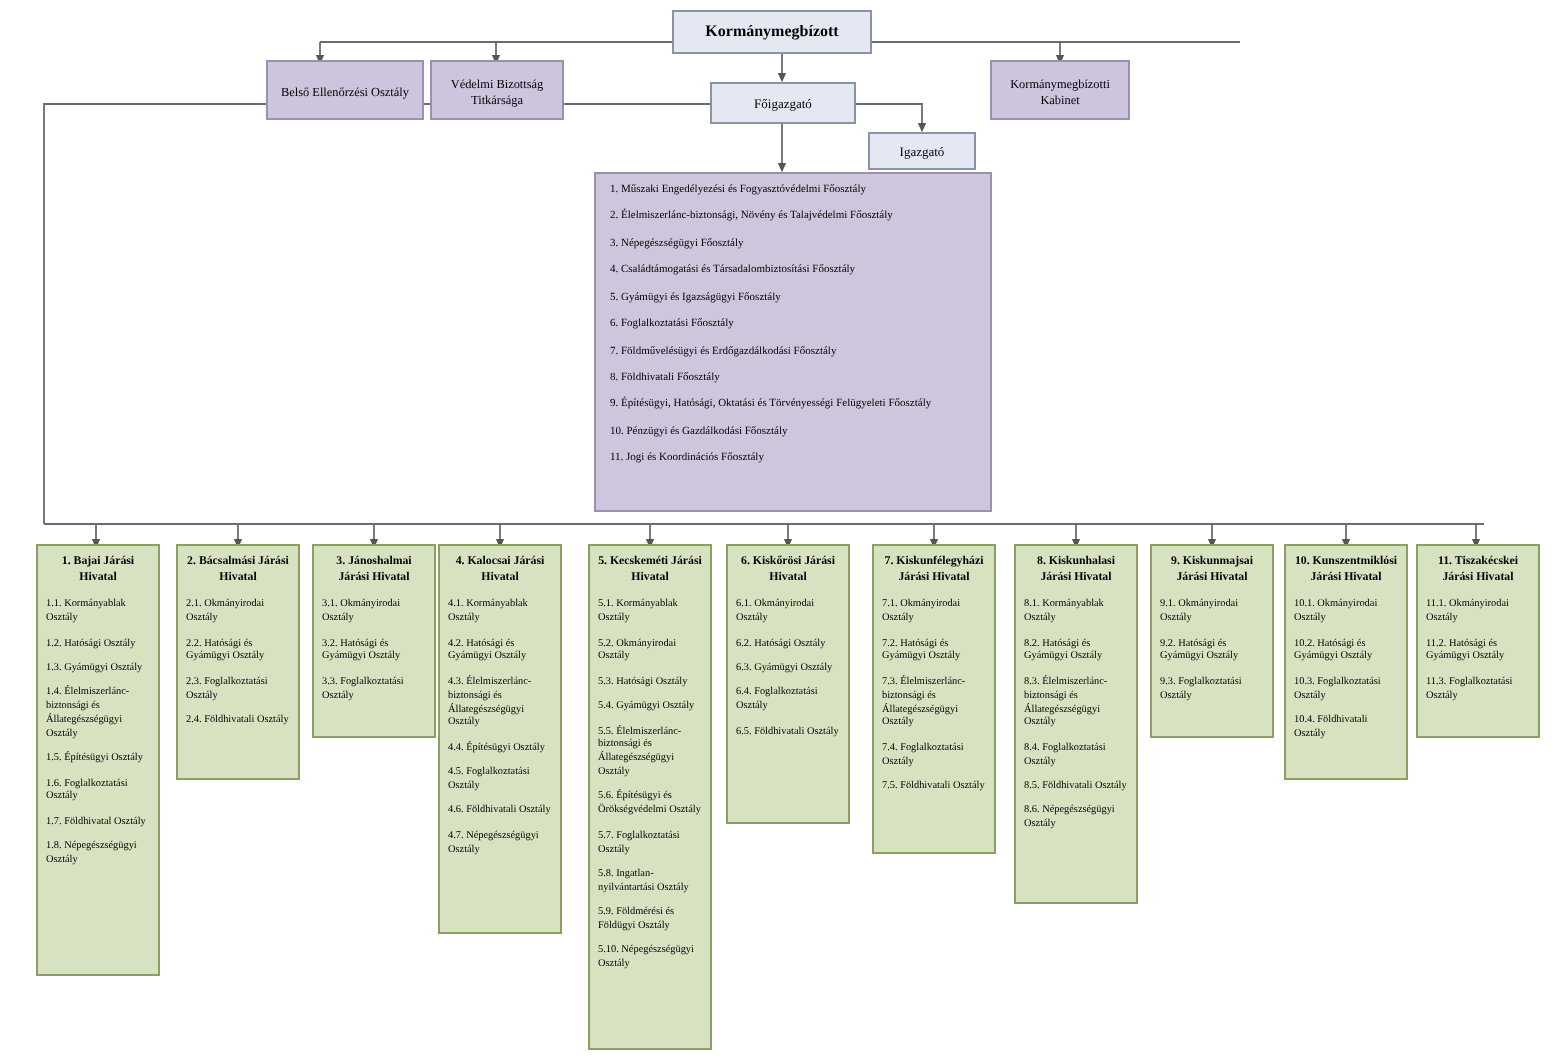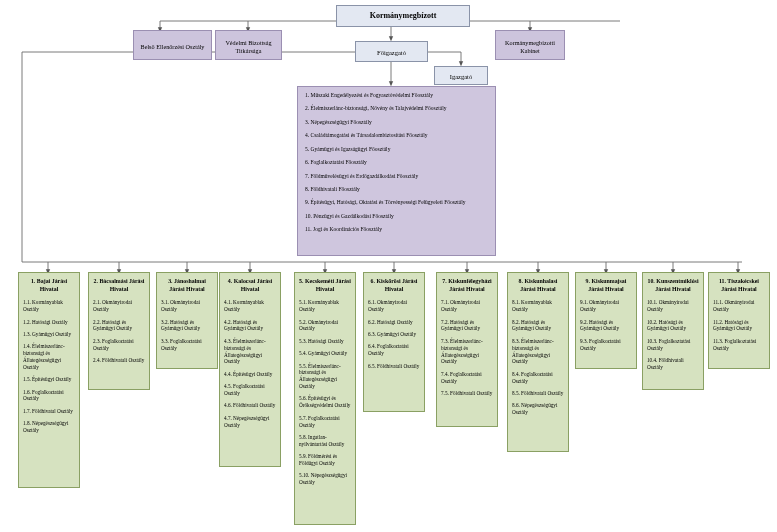--- a/index.html
+++ b/index.html
@@ -84,21 +84,21 @@
       <path d="M325,262 L325,272" marker-end="url(#arr)"></path>
       <path d="M394,262 L394,272" marker-end="url(#arr)"></path>
       <path d="M467,262 L467,272" marker-end="url(#arr)"></path>
       <path d="M538,262 L538,272" marker-end="url(#arr)"></path>
       <path d="M606,262 L606,272" marker-end="url(#arr)"></path>
       <path d="M673,262 L673,272" marker-end="url(#arr)"></path>
       <path d="M738,262 L738,272" marker-end="url(#arr)"></path>
     </g>
   </svg>
 
-  <div class="box box-blue" style="left:336px;top:5px;width:134px;height:22px;">
+  <div class="box box-blue" style="left:336px;top:5px;width:100px;height:22px;">
     <div class="title-lg">Kormánymegbízott</div>
   </div>
 
   <div class="box box-purple" style="left:133px;top:30px;width:79px;height:30px;">
     <div class="title-sm">Belső Ellenőrzési Osztály</div>
   </div>
 
   <div class="box box-purple" style="left:215px;top:30px;width:67px;height:30px;">
     <div class="title-sm">Védelmi Bizottság Titkársága</div>
   </div>

